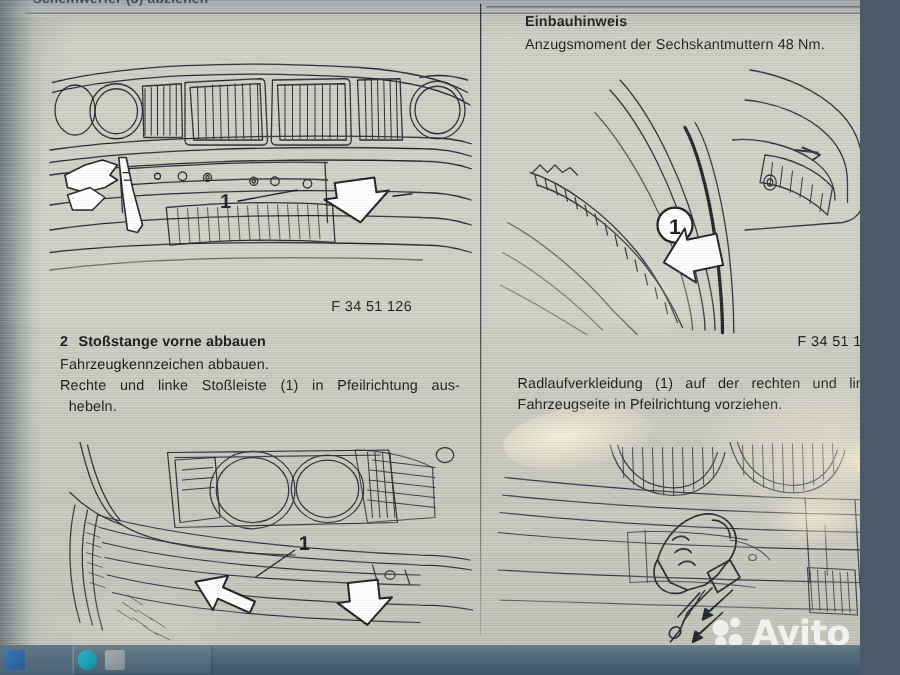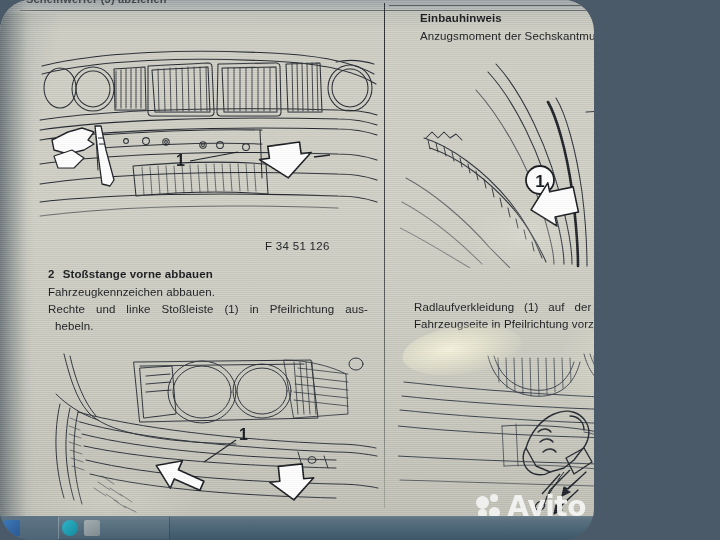--- a/index.html
+++ b/index.html
@@ -5,23 +5,22 @@
   * { box-sizing: border-box; margin: 0; padding: 0; }
   html, body {
     width: 720px; height: 540px;
     overflow: hidden;
     background: #4a5a68;
     font-family: "Liberation Sans", sans-serif;
   }
 
   #screen {
     position: relative;
-    width: 594px; height: 540px;
+    width: 688px; height: 540px;
     overflow: hidden;
-    border-radius: 31px;
   }
 
   
   .page {
     position: absolute;
     left: 0; top: 0;
     width: 720px; height: 516px;
     background:
       linear-gradient(100deg, rgba(130,138,140,0.55) 0%, rgba(130,138,140,0.18) 4.2%, rgba(255,255,255,0.0) 8%),
       linear-gradient(180deg, #b9bab2 0%, #cdcdc3 6%, #cfcfc5 40%, #c9c9bf 72%, #c0c0b6 100%);

